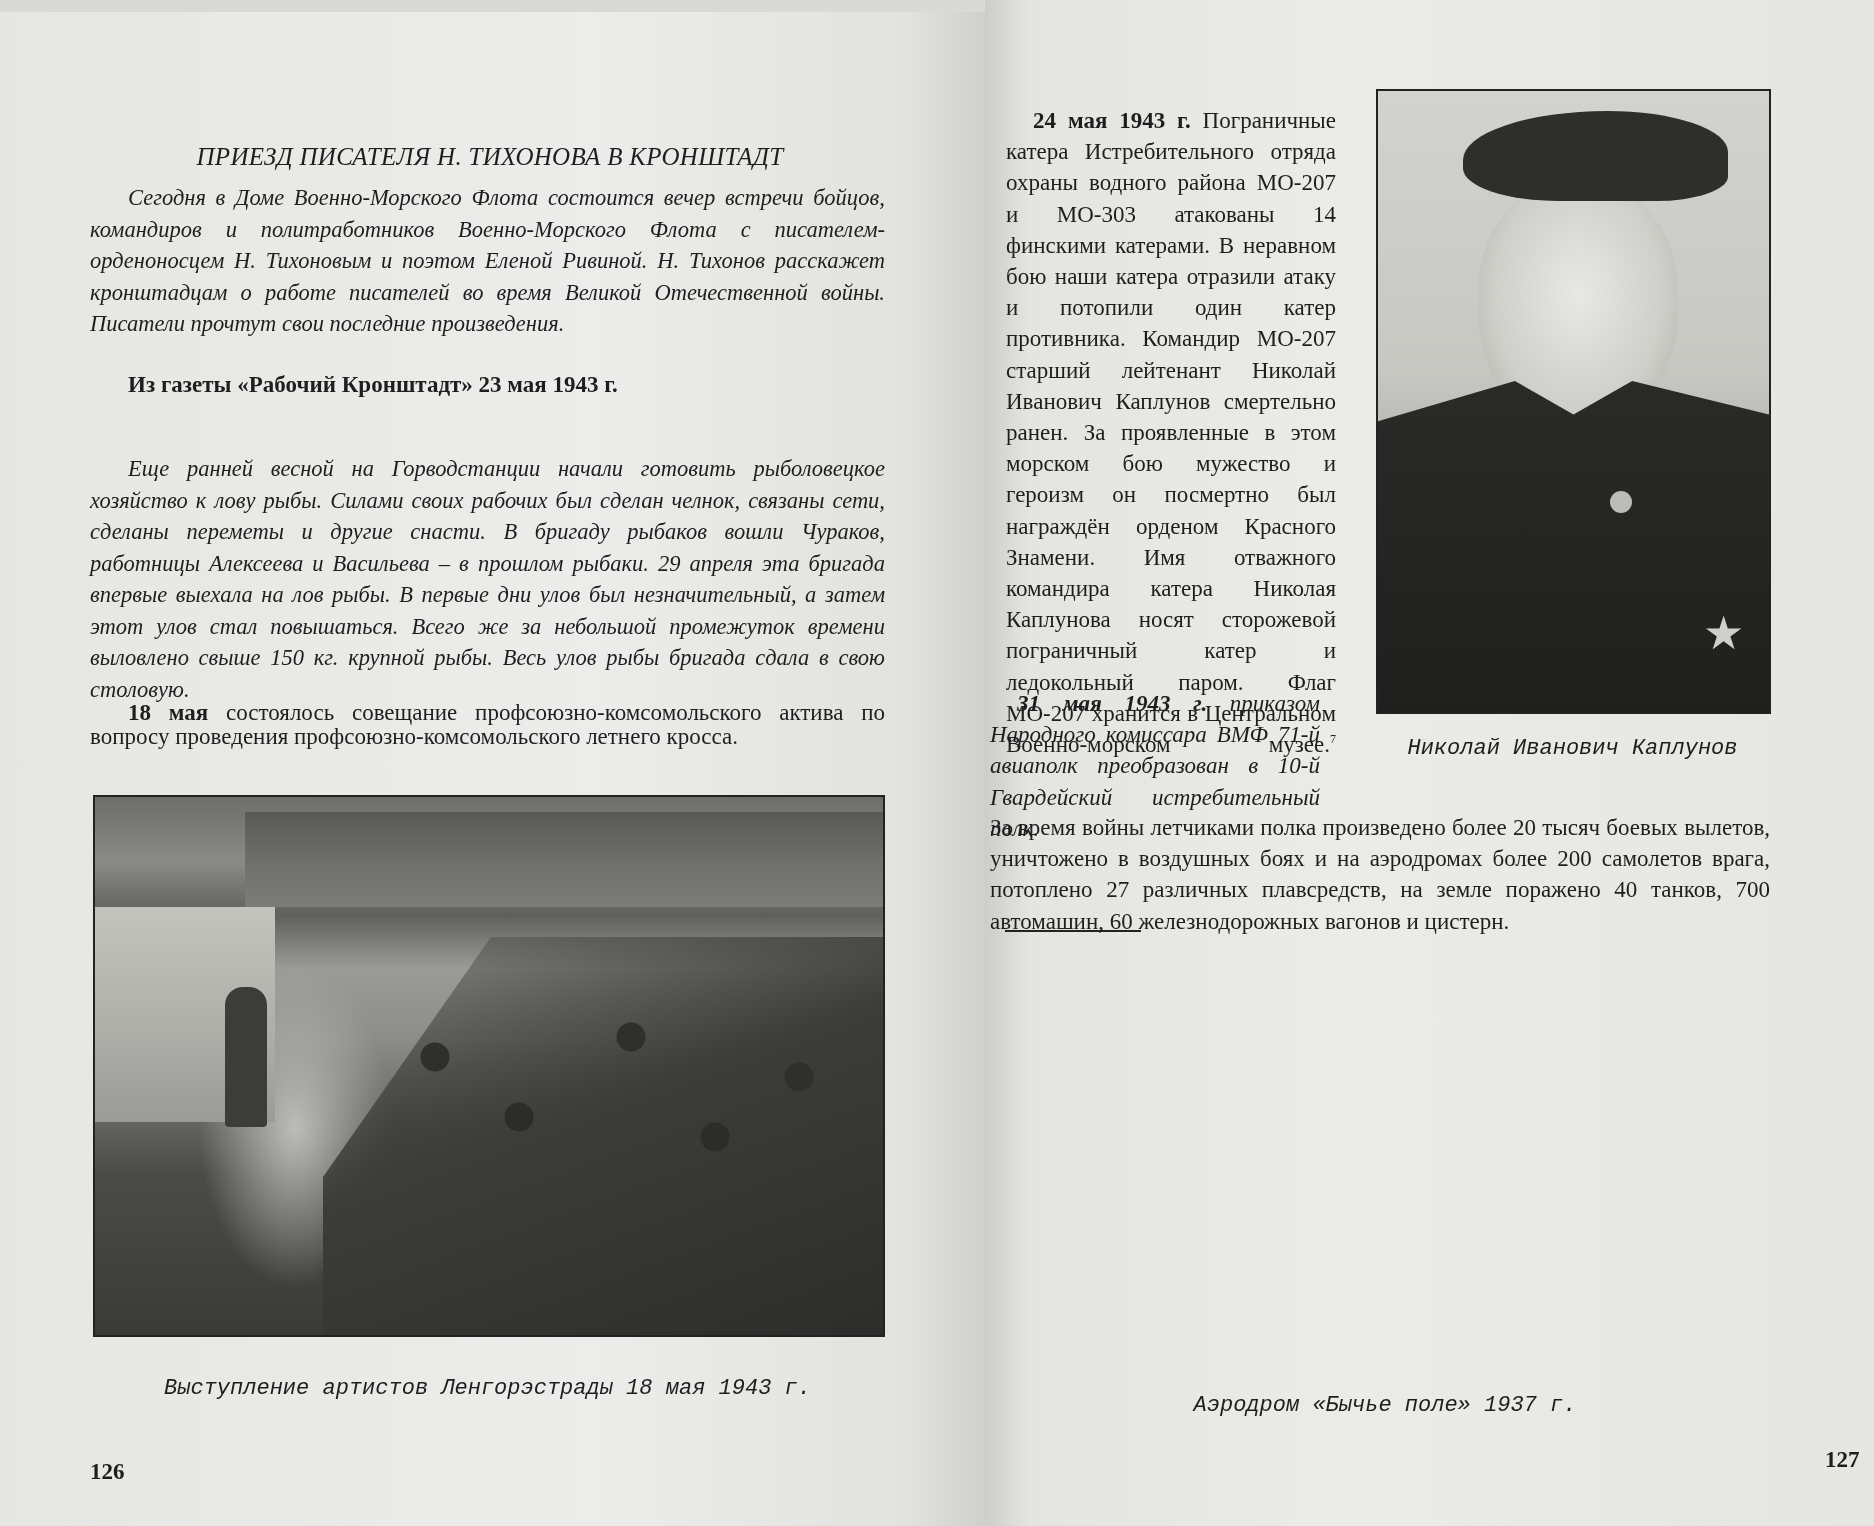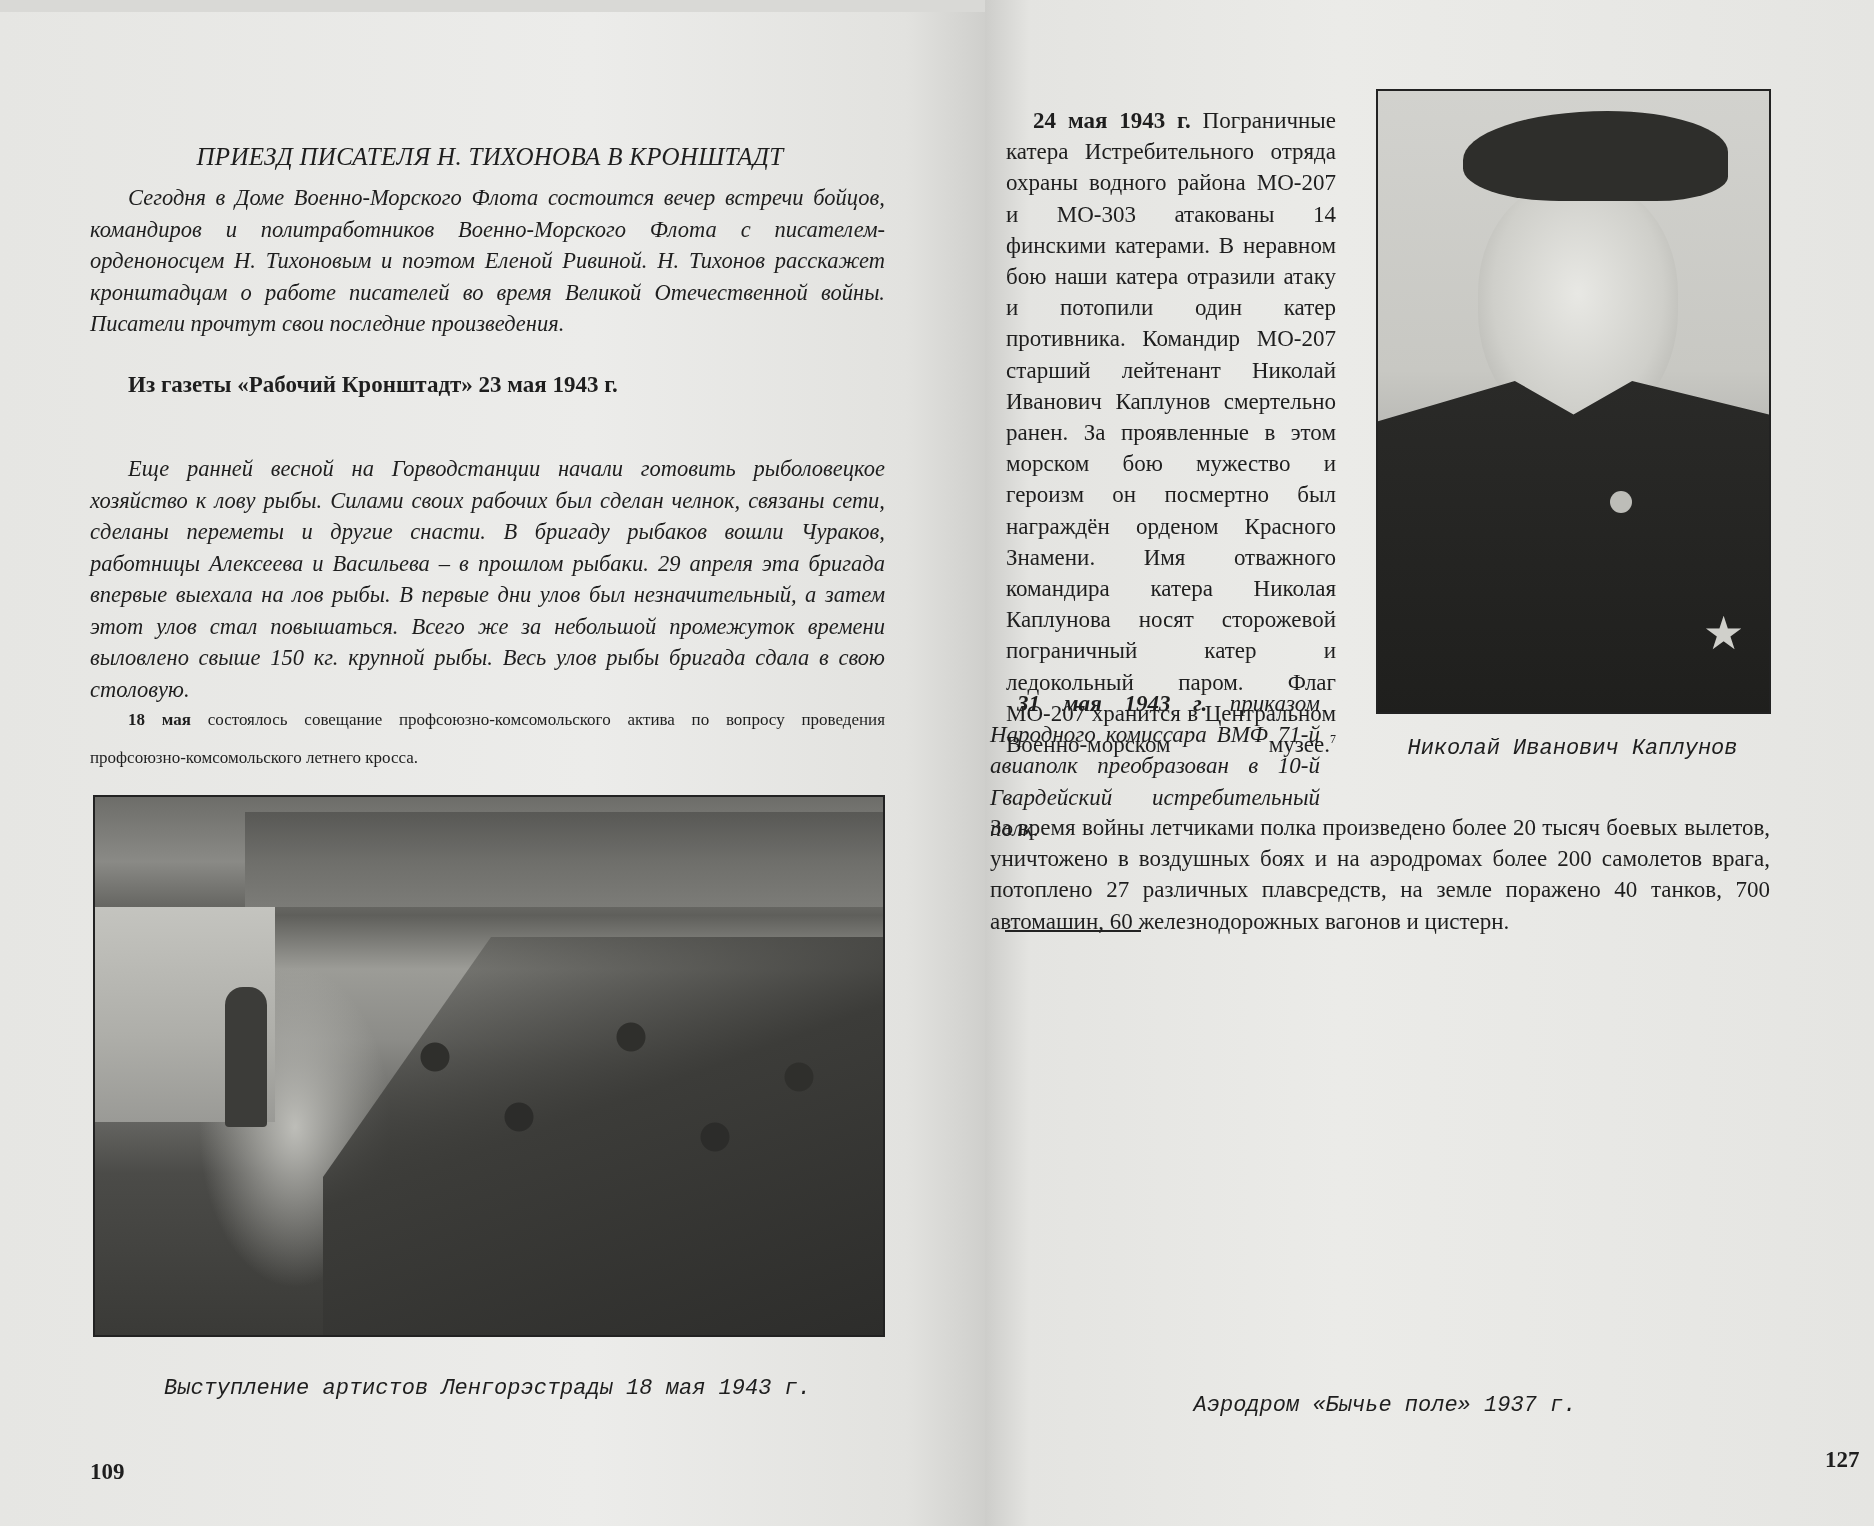--- a/index.html
+++ b/index.html
@@ -26,21 +26,21 @@
   .title-italic {
     font-style: italic; font-size: 25px; letter-spacing: 0.3px;
     text-align: center; white-space: nowrap;
   }
   .para-italic {
     font-style: italic; font-size: 22.5px; line-height: 31.5px;
     text-align: justify; text-align-last: left;
   }
   .source-line { font-size: 23px; font-weight: bold; white-space: nowrap; }
   .para-roman {
-    font-size: 17px; line-height: 38px;
+    font-size: 23px; line-height: 24px;
     text-align: justify; text-align-last: left;
   }
   .para-roman b { font-weight: bold; }
   .caption {
     font-style: italic; font-size: 22px; text-align: center; white-space: nowrap; font-family: Liberation Mono, monospace;
   }
   .page-num { font-size: 23px; font-weight: bold; }
 
   
   .photo {
@@ -158,21 +158,21 @@
 
     <div class="photo photo-crowd">
       <div class="crowd-ships"></div>
       <div class="crowd-cloth"></div>
       <div class="crowd-speaker"></div>
       <div class="crowd-mass"></div>
     </div>
 
     <div class="abs caption" style="left:90px; top:1364px; width:795px;">Выступление артистов Ленгорэстрады 18 мая 1943 г.</div>
 
-    <div class="abs page-num" style="left:90px; top:1447px;">109</div>
+    <div class="abs page-num" style="left:90px; top:1447px;">126</div>
   </div>
 
   <div class="page page-right">
 
     <div class="abs para-r" style="left:21px; top:105px; width:330px; text-indent:27px;">
       <b>24 мая 1943 г.</b><span> Пограничные катера Истребительного отряда охраны водного района МО-207 и МО-303 атакованы 14 финскими катерами. В неравном бою наши катера отразили атаку и потопили один катер противника. Командир МО-207 старший лейтенант Николай Иванович Каплунов смертельно ранен. За проявленные в этом морском бою мужество и героизм он посмертно был награждён орденом Красного Знамени. Имя отважного командира катера Николая Каплунова носят сторожевой пограничный катер и ледокольный паром. Флаг МО-207 хранится в Центральном Военно-морском музее.</span><sup>7</sup>
     </div>
 
     <div class="abs para-r" style="left:5px; top:688px; width:330px; text-indent:27px;font-style:italic;">
       <b>31 мая 1943 г.</b><span> приказом Народного комиссара ВМФ 71-й авиаполк преобразован в 10-й Гвардейский истребительный полк.</span>

